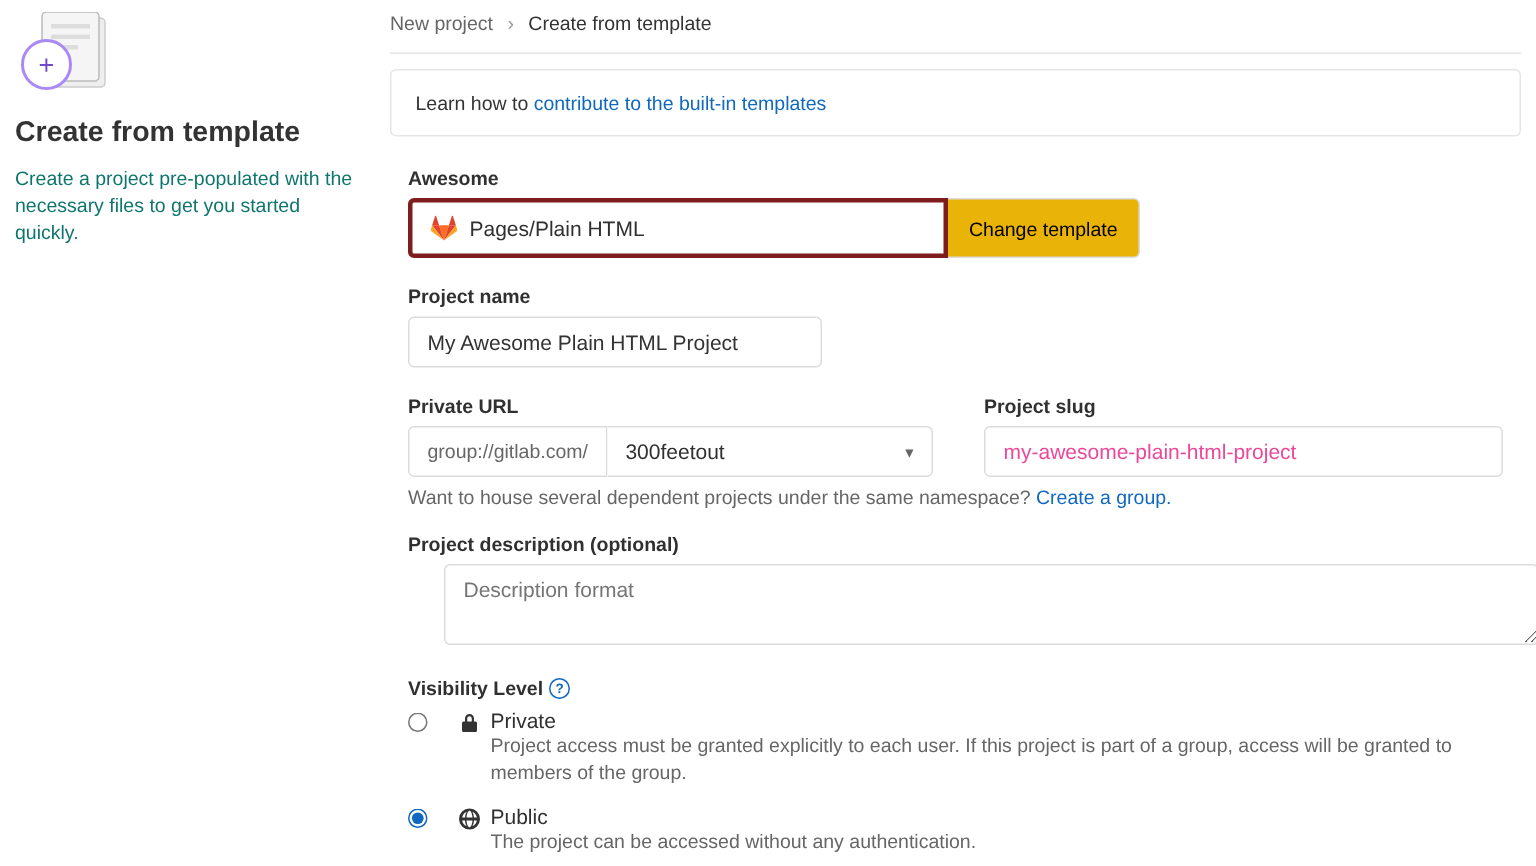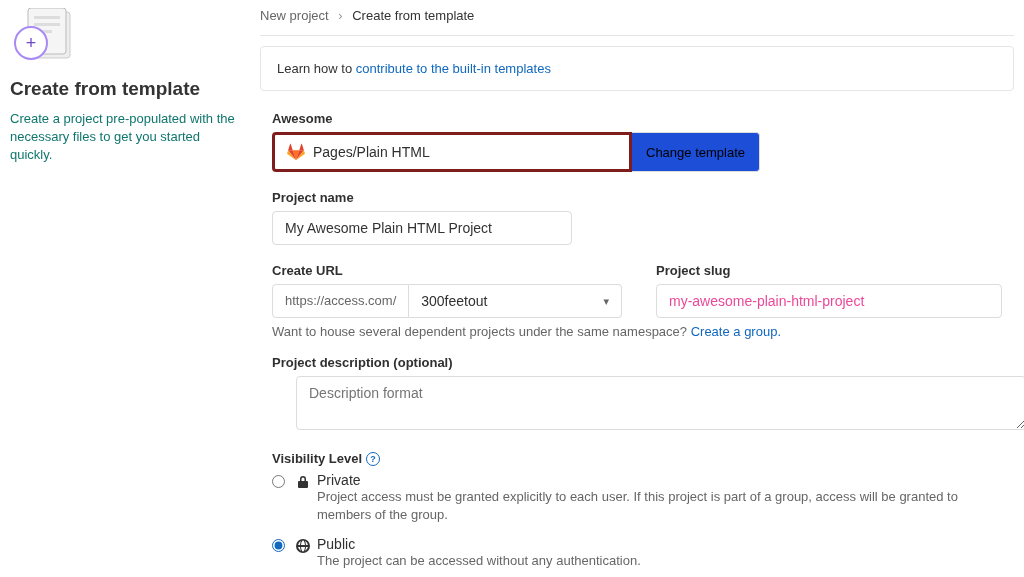--- a/index.html
+++ b/index.html
@@ -97,31 +97,31 @@
       gap: 8px;
     }
     .gitlab-icon {
       width: 18px;
       height: 18px;
     }
     .change-btn {
       border: 1px solid #dcdcdc;
       border-left: none;
       border-radius: 0 4px 4px 0;
-      background: #1d4ed8;
+      background: #eab308;
       padding: 8px 14px;
       font-size: 13px;
       cursor: pointer;
     }
     .text-input {
       border: 1px solid #dcdcdc;
       border-radius: 4px;
       padding: 8px 12px;
       font-size: 14px;
-      width: 300px;
+      width: 276px;
       color: #333;
     }
     .field-group { margin-bottom: 18px; }
     .url-row {
       display: flex;
       gap: 34px;
       margin-bottom: 6px;
     }
     .url-left { flex: 0 0 350px; }
     .url-right { flex: 1; }
@@ -190,21 +190,21 @@
       color: #1068bf;
       font-size: 9px;
       display: inline-flex;
       align-items: center;
       justify-content: center;
       font-weight: bold;
     }
     .radio-item {
       display: flex;
       align-items: flex-start;
-      gap: 10px;
+      gap: 20px;
       margin-bottom: 12px;
     }
     .radio-item input[type="radio"] {
       margin-top: 3px;
       accent-color: #1068bf;
     }
     .radio-content {
       display: flex;
       align-items: flex-start;
       gap: 6px;
@@ -275,23 +275,23 @@
         <button class="change-btn">Change template</button>
       </div>
 
       <div class="field-group">
         <label class="label">Project name</label>
         <input class="text-input" value="My Awesome Plain HTML Project" style="">
       </div>
 
       <div class="url-row">
         <div class="url-left">
-          <label class="label">Create URL</label>
+          <label class="label">Private URL</label>
           <div class="url-group">
-            <div class="url-prefix">https://access.com/</div>
+            <div class="url-prefix">group://gitlab.com/</div>
             <div class="url-select">
               <span>300feetout</span>
               <span class="chevron">▾</span>
             </div>
           </div>
         </div>
         <div class="url-right">
           <label class="label">Project slug</label>
           <input class="slug-input" value="my-awesome-plain-html-project" style="">
         </div>

